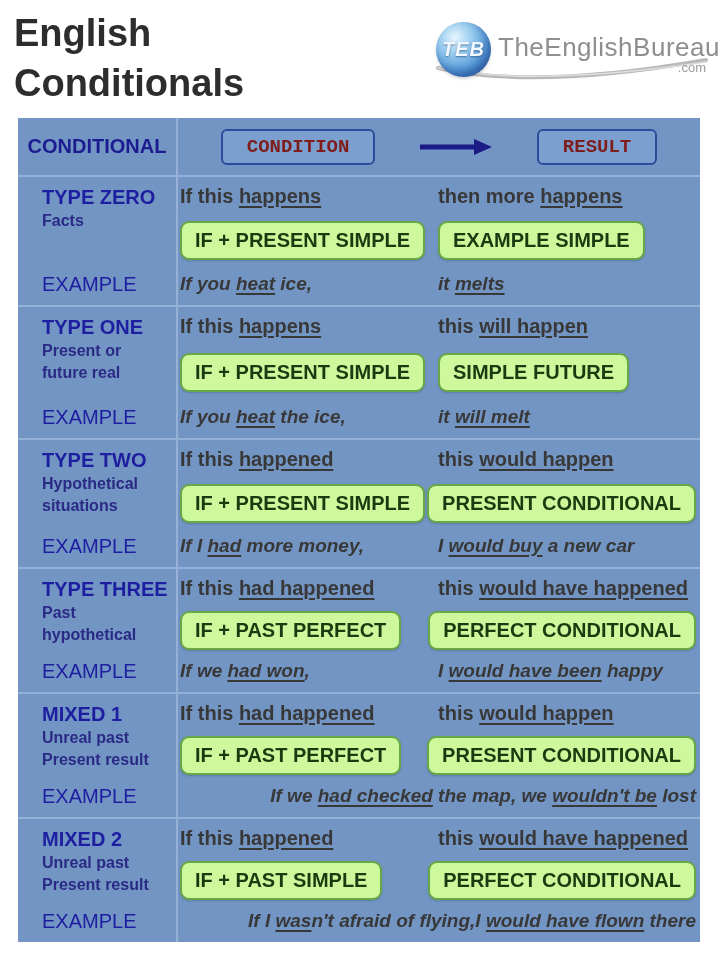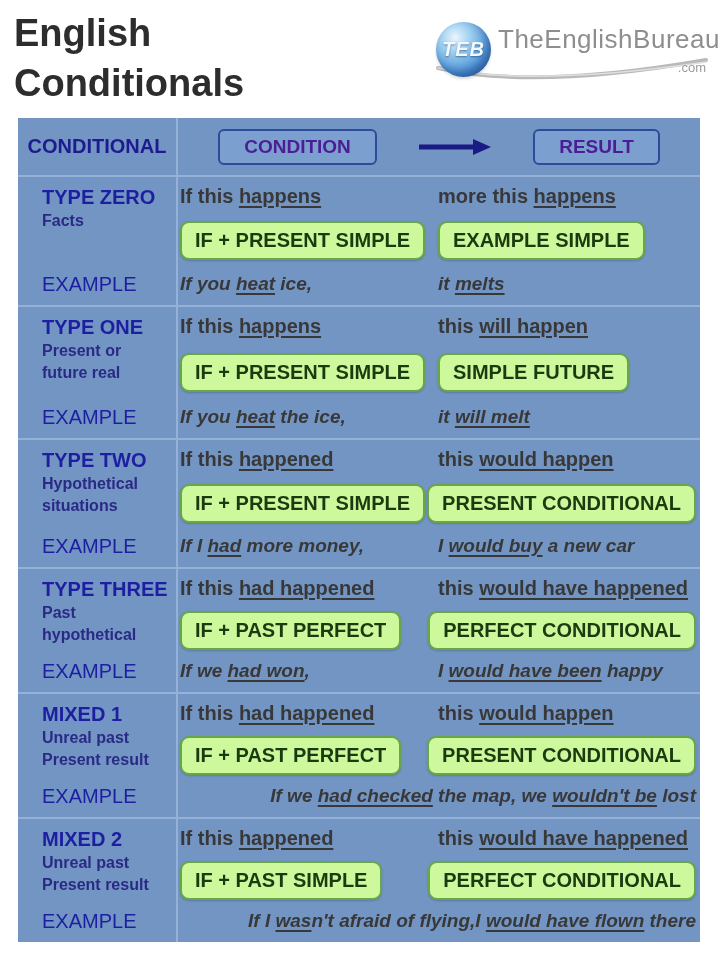--- a/index.html
+++ b/index.html
@@ -16,33 +16,33 @@
 
   .logo { position: relative; width: 276px; height: 78px; margin-top: 4px; }
   .logo-sphere {
     position: absolute; left: 2px; top: 10px; width: 55px; height: 55px; border-radius: 50%;
     background: radial-gradient(circle at 35% 28%, #eaf6fe 0%, #9fd0f0 28%, #4e95d8 65%, #2a62a8 100%);
     box-shadow: inset -4px -5px 9px rgba(0,0,60,.28), 0 2px 3px rgba(0,0,0,.15);
     display: flex; align-items: center; justify-content: center;
     color: #f2f8ff; font-weight: bold; font-style: italic; font-size: 20px; letter-spacing: 1px;
     text-shadow: 0 1px 2px rgba(0,40,90,.5);
   }
-  .logo-name { position: absolute; left: 64px; top: 12px; font-size: 26px; color: #8e8e8e; letter-spacing: 0.5px; }
+  .logo-name { position: absolute; left: 64px; top: 20px; font-size: 26px; color: #8e8e8e; letter-spacing: 0.5px; }
   .logo-tld { position: absolute; right: 4px; top: 48px; font-size: 13px; color: #9b9b9b; }
   .logo-swoosh { position: absolute; left: 0; bottom: 2px; }
 
   
   .cond-table { margin-left: 18px; width: 682px; background: #7295c4; }
 
   .thead { display: grid; grid-template-columns: 160px 1fr; height: 57px; }
   .thead-c1 { display: flex; align-items: center; justify-content: center; color: #1c1c90; font-weight: bold; font-size: 20px; border-right: 2px solid #95b1d8; }
   .thead-c2 { display: flex; align-items: center; justify-content: space-evenly; }
   .hbox {
     border: 2px solid #2d4b9b; border-radius: 6px; background: #7ba0cf;
-    padding: 5px 24px; color: #4c1d95; font-weight: bold; font-size: 19px;
+    padding: 5px 24px; color: #7f1d1d; font-weight: bold; font-size: 19px; font-family: Liberation Mono, monospace;
   }
 
   .row { display: grid; grid-template-columns: 160px 1fr; border-top: 2px solid #95b1d8; min-height: 125px; }
   .row.r0 { min-height: 130px; } .row.r1 { min-height: 133px; } .row.r2 { min-height: 129px; }
 
   .tcol { border-right: 2px solid #95b1d8; padding: 9px 4px 9px 24px; display: flex; flex-direction: column; justify-content: space-between; }
   .ttitle { color: #1e1ea0; font-weight: bold; font-size: 20px; }
   .tsub { color: #2a2a85; font-weight: bold; font-size: 16px; line-height: 1.4; white-space: pre-line; margin-top: 1px; }
   .exlabel { color: #1e1ea0; font-weight: normal; font-size: 20px; }
 
@@ -101,21 +101,21 @@
         <div class="tsub">Facts</div>
       </div>
       <div class="exlabel">EXAMPLE</div>
     </div>
     <div class="content">
       <div class="line">
         <div class="half pattern">
             <span><span>If this </span><span class="u">happens</span></span>
           </div>
         <div class="half pattern">
-            <span><span>more this </span><span class="u">happens</span></span>
+            <span><span>then more </span><span class="u">happens</span></span>
           </div>
       </div>
       <div class="line">
         <div class="half">
             <span class="gbox">IF + PRESENT SIMPLE</span>
           </div>
         <div class="half">
             <span class="gbox">EXAMPLE SIMPLE</span>
           </div>
       </div>

